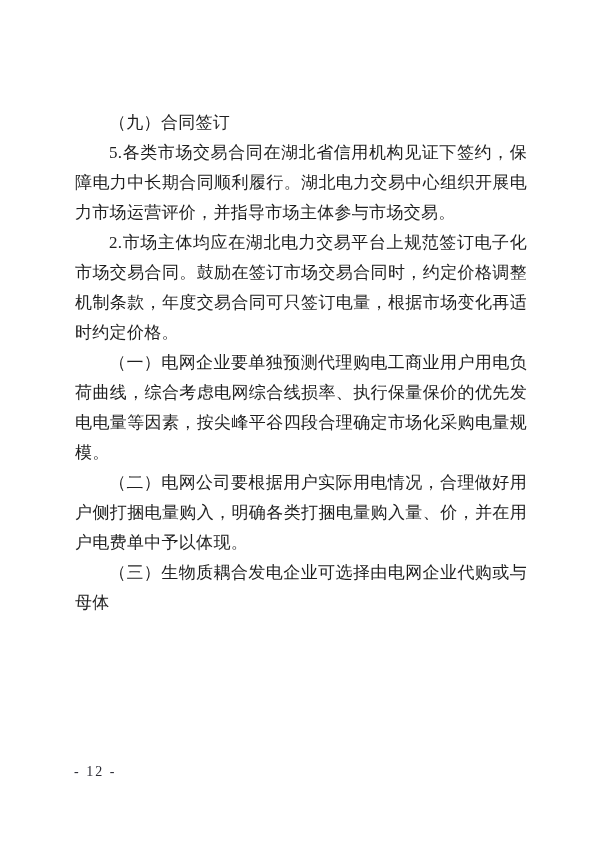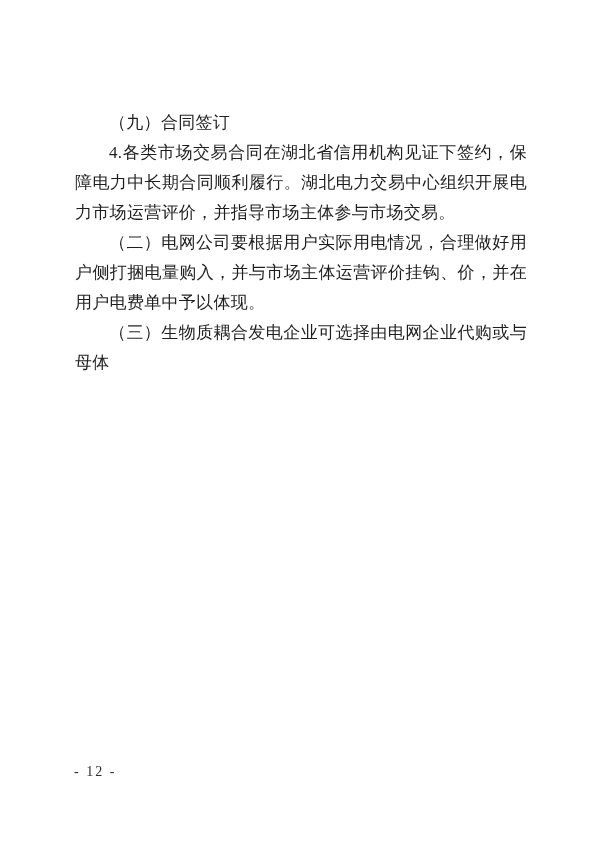--- a/index.html
+++ b/index.html
@@ -49,18 +49,20 @@
     color: #2a2a33;
     font-family: "Liberation Serif", "DejaVu Serif", serif;
   }
 </style>
 </head>
 <body>
 
 <div class="page">
   <div class="content">
     <p class="para heading2">（九）合同签订</p>
-    <p class="para">4.各类市场交易合同在湖北省信用机构见证下签约，保障电力中长期合同顺利履行。湖北电力交易中心组织开展电力市场运营评价，并指导市场主体参与市场交易。</p>
-    <p class="para">（二）电网公司要根据用户实际用电情况，合理做好用户侧打捆电量购入，并与市场主体运营评价挂钩、价，并在用户电费单中予以体现。</p>
+    <p class="para">5.各类市场交易合同在湖北省信用机构见证下签约，保障电力中长期合同顺利履行。湖北电力交易中心组织开展电力市场运营评价，并指导市场主体参与市场交易。</p>
+    <p class="para">2.市场主体均应在湖北电力交易平台上规范签订电子化市场交易合同。鼓励在签订市场交易合同时，约定价格调整机制条款，年度交易合同可只签订电量，根据市场变化再适时约定价格。</p>
+    <p class="para">（一）电网企业要单独预测代理购电工商业用户用电负荷曲线，综合考虑电网综合线损率、执行保量保价的优先发电电量等因素，按尖峰平谷四段合理确定市场化采购电量规模。</p>
+    <p class="para">（二）电网公司要根据用户实际用电情况，合理做好用户侧打捆电量购入，明确各类打捆电量购入量、价，并在用户电费单中予以体现。</p>
     <p class="para">（三）生物质耦合发电企业可选择由电网企业代购或与母体</p>
   </div>
   <div class="page-number">- 12 -</div>
 </div>
 
 </body></html>

